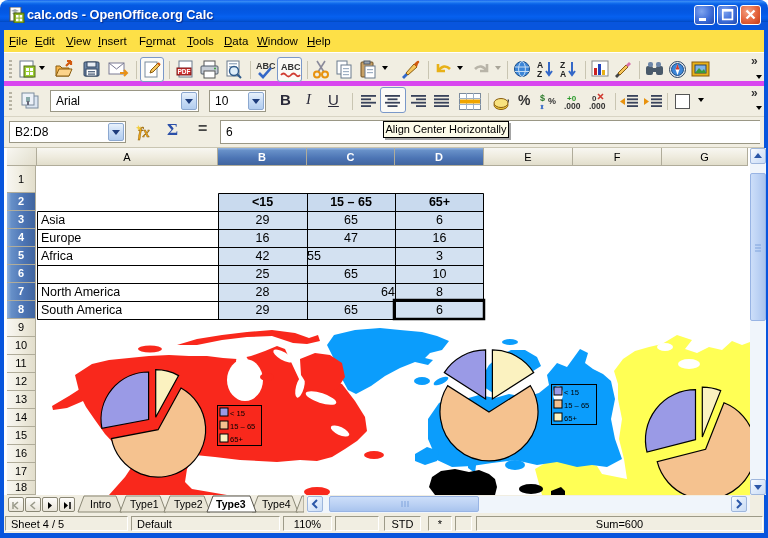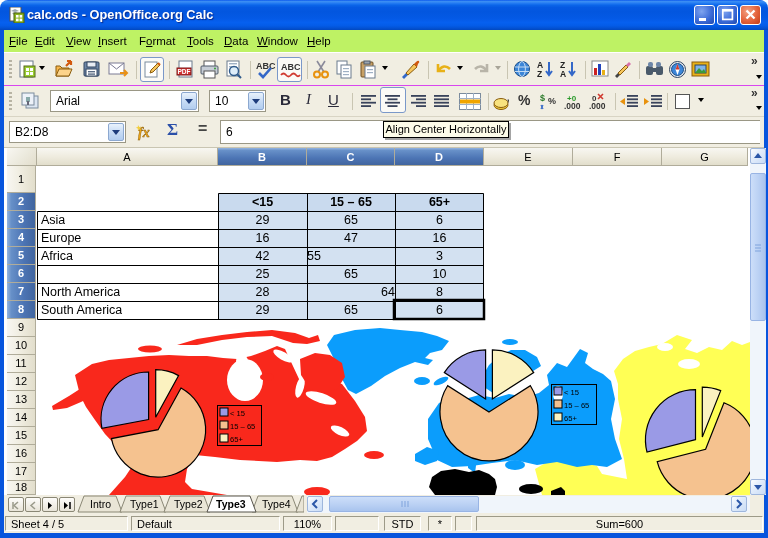--- a/index.html
+++ b/index.html
@@ -1,40 +1,40 @@
 <!DOCTYPE html>
 <html><head>
 <meta charset="utf-8">
 <style>
 * { margin:0; padding:0; box-sizing:border-box; }
 html,body { width:768px; height:538px; overflow:hidden; }
 body { font-family:"Liberation Sans", sans-serif; position:relative; background:#0855DD; }
 .abs { position:absolute; }
 
 
-#titlebar { left:0; top:0; width:768px; height:30px;
+#titlebar { left:0; top:0; width:768px; height:22px;
   background:linear-gradient(180deg,#0C59EE 0%,#3A8DF3 5%,#2D83F3 9%,#1973F0 13%,#0A64E8 18%,#0559E2 25%,#0356DF 40%,#0459E5 60%,#0660EF 75%,#045CE8 85%,#0353D6 93%,#0248BE 100%);
   border-radius:8px 8px 0 0; }
 #titlebar .title { position:absolute; left:27px; top:7px; color:#fff; font-weight:bold; font-size:12.8px; text-shadow:1px 1px 1px #0a2a8a; }
 .winbtn { position:absolute; top:5px; width:21px; height:20px; border-radius:3px; border:1px solid #fff; }
 #btnmin { left:694px; background:radial-gradient(circle at 35% 30%,#7FA4EF 0%,#3D6CD8 55%,#1F49B0 100%); }
 #btnmax { left:717px; background:radial-gradient(circle at 35% 30%,#7FA4EF 0%,#3D6CD8 55%,#1F49B0 100%); }
 #btncls { left:740px; background:radial-gradient(circle at 35% 30%,#F3A183 0%,#E4633C 55%,#C33B16 100%); }
 
 
 #client { left:4px; top:30px; width:760px; height:503px; background:#F1EEE2; }
 
 
-#menubar { left:4px; top:30px; width:760px; height:23px; background:#bef264; border-bottom:1px solid #fff; }
+#menubar { left:4px; top:30px; width:760px; height:23px; background:#fde047; border-bottom:1px solid #fff; }
 #menubar span { position:absolute; top:5px; font-size:11.5px; color:#000; }
 #menubar u { text-decoration:underline; }
 
 
 .tb { left:4px; width:760px; background:#F1EEE2; }
-#tb1 { top:53px; height:33px; border-bottom:1px solid #d946ef;}
+#tb1 { top:53px; height:33px; border-bottom:5px solid #d946ef;}
 #tb2 { top:86px; height:31px; border-bottom:1px solid #D8D4C4;}
 .grip { position:absolute; left:5px; width:3px; background:repeating-linear-gradient(180deg,#b8b4a4 0 2px,transparent 2px 4px); }
 .tsep { position:absolute; width:1px; background:#C9C5B2; }
 .ticon { position:absolute; }
 .tbtn-on { position:absolute; background:#FBFAF6; border:1px solid #7A98C9; border-radius:3px; }
 .ddarrow { position:absolute; width:0; height:0; border-left:3px solid transparent; border-right:3px solid transparent; border-top:4px solid #000; }
 
 
 .combo { position:absolute; background:#fff; border:1px solid #9A9785; font-size:12px; }
 .combo .cbtn { position:absolute; right:1px; top:1px; bottom:1px; width:16px; background:linear-gradient(180deg,#E9F2FC,#C8DCF5 50%,#B2CDEF); border:1px solid #8CA8D0; border-radius:2px; }

